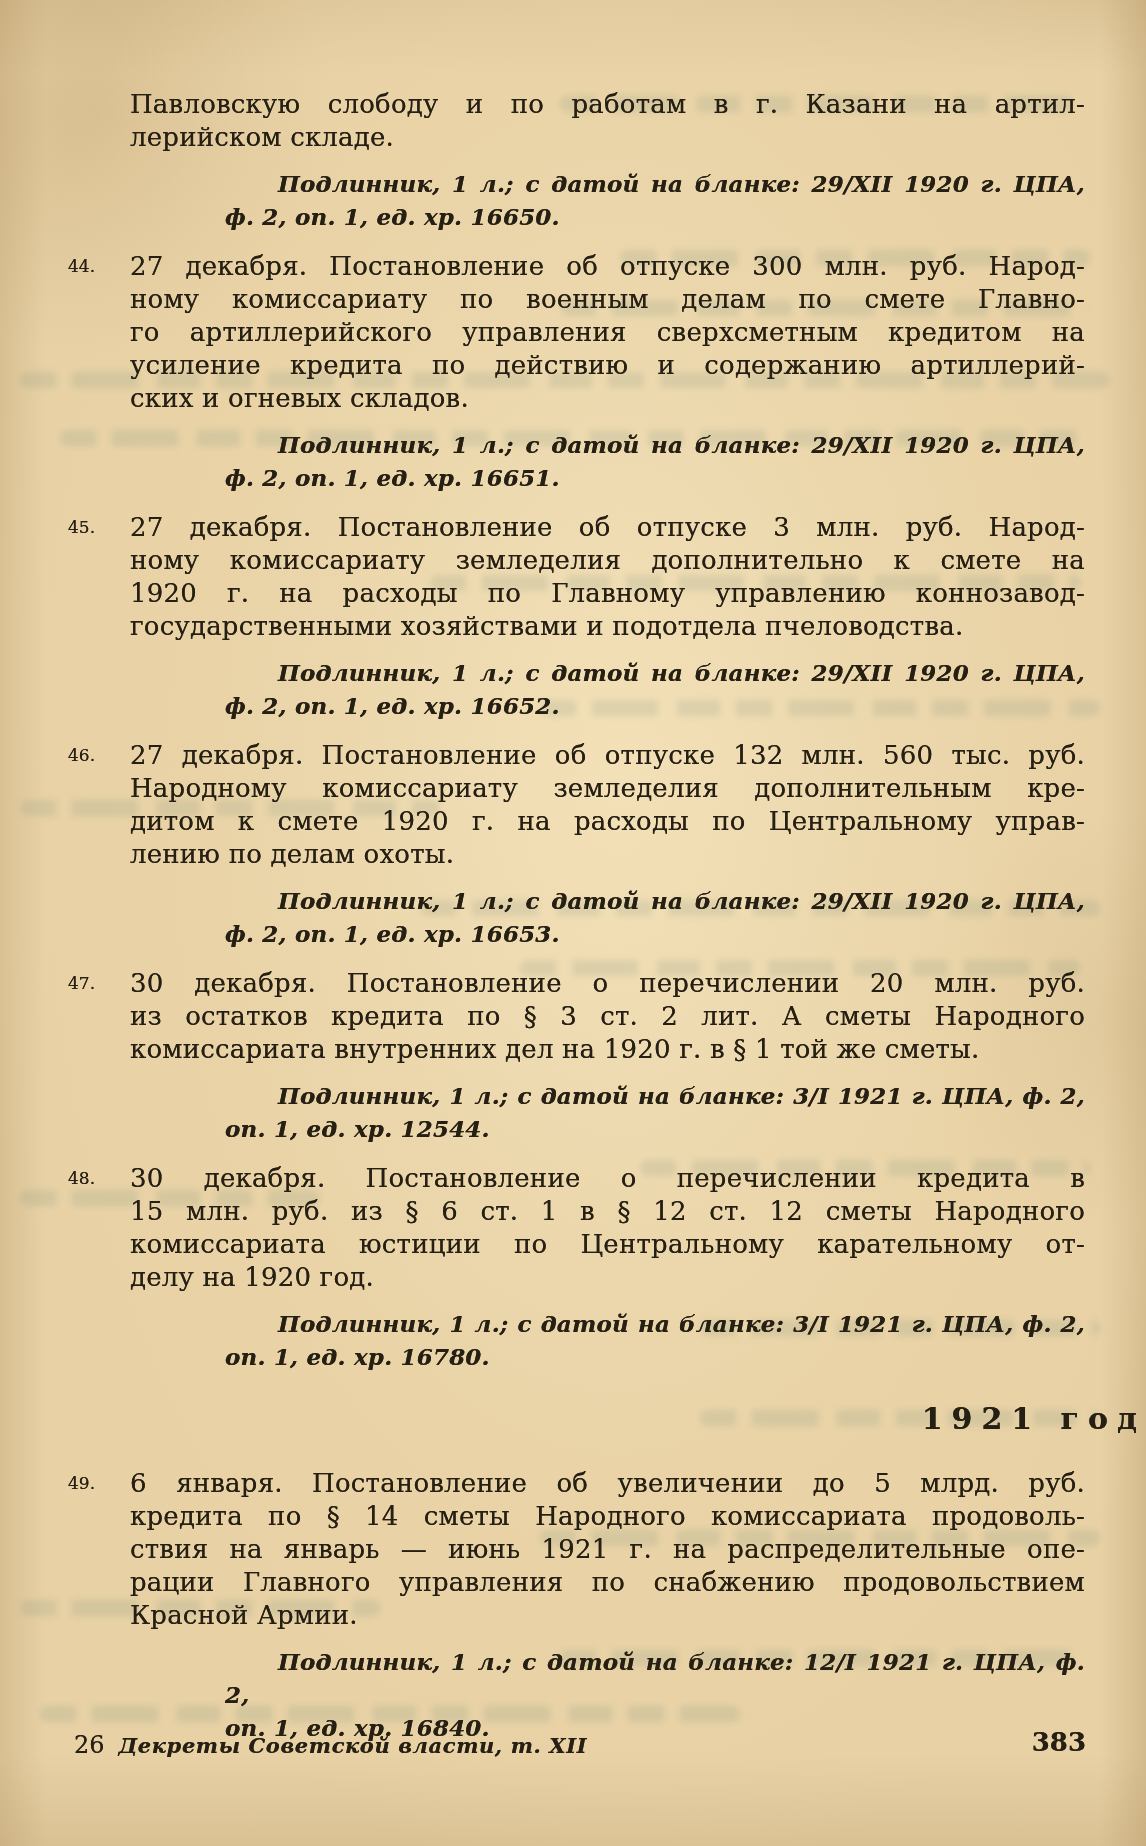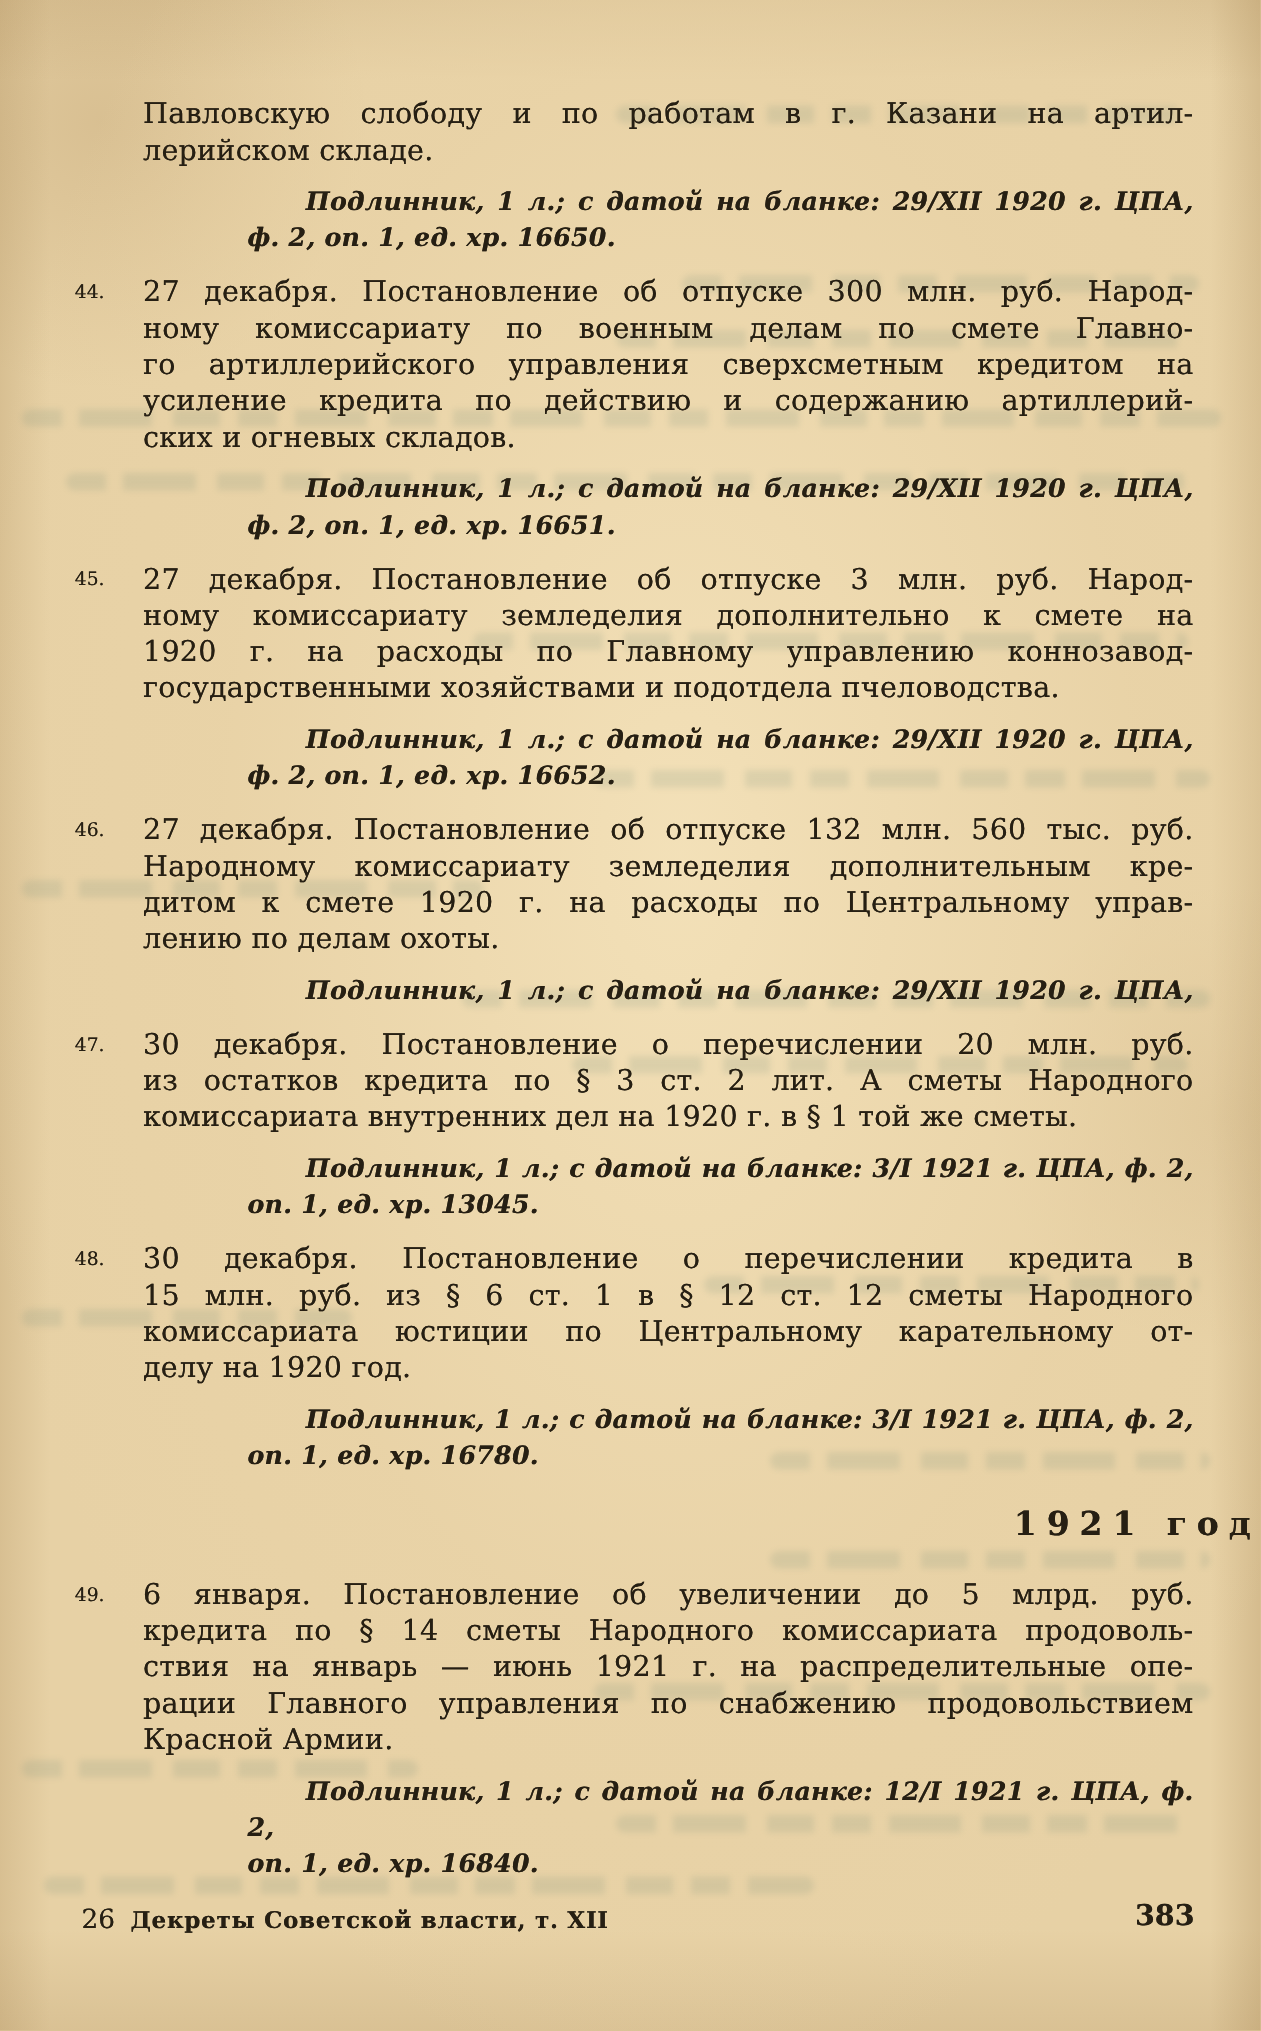--- a/index.html
+++ b/index.html
@@ -53,21 +53,21 @@
     font-size:30px;font-weight:bold;line-height:36px;
     letter-spacing:9px;
     text-shadow:0 0 .6px rgba(38,31,19,.85);
   }
   .footer-left{
     position:absolute;left:74px;top:1731px;
     display:flex;align-items:baseline;gap:14px;
     text-shadow:0 0 .5px rgba(38,31,19,.8);
   }
   .footer-sig{font-size:24px;}
-  .footer-title{font-size:21px;font-weight:bold;letter-spacing:.6px;}
+  .footer-title{font-size:21px;font-weight:bold;letter-spacing:.6px;font-style:italic;}
   .page-number{
     position:absolute;right:60px;top:1727px;
     font-size:26px;font-weight:bold;
     text-shadow:0 0 .5px rgba(38,31,19,.8);
   }
 </style>
 </head>
 <body>
 
 <div class="page">
@@ -131,32 +131,33 @@
         <article class="entry">
           <span class="entry-number">46.</span>
           <div>
             <div class="line jl">27 декабря. Постановление об отпуске 132 млн. 560 тыс. руб.</div>
             <div class="line jl">Народному комиссариату земледелия дополнительным кре-</div>
             <div class="line jl">дитом к смете 1920 г. на расходы по Центральному управ-</div>
             <div class="line">лению по делам охоты.</div>
           </div>
           <div class="citation">
             <div class="line cit-l1 jl">Подлинник, 1 л.; с датой на бланке: 29/XII 1920 г. ЦПА,</div>
+            <div class="line cit-l2">ф. 2, оп. 1, ед. хр. 16653.</div>
           </div>
         </article>
         <article class="entry">
           <span class="entry-number">47.</span>
           <div>
             <div class="line jl">30 декабря. Постановление о перечислении 20 млн. руб.</div>
             <div class="line jl">из остатков кредита по § 3 ст. 2 лит. А сметы Народного</div>
             <div class="line">комиссариата внутренних дел на 1920 г. в § 1 той же сметы.</div>
           </div>
           <div class="citation">
             <div class="line cit-l1 jl">Подлинник, 1 л.; с датой на бланке: 3/I 1921 г. ЦПА, ф. 2,</div>
-            <div class="line cit-l2">оп. 1, ед. хр. 13045.</div>
+            <div class="line cit-l2">оп. 1, ед. хр. 12544.</div>
           </div>
         </article>
         <article class="entry">
           <span class="entry-number">48.</span>
           <div>
             <div class="line jl">30 декабря. Постановление о перечислении кредита в</div>
             <div class="line jl">15 млн. руб. из § 6 ст. 1 в § 12 ст. 12 сметы Народного</div>
             <div class="line jl">комиссариата юстиции по Центральному карательному от-</div>
             <div class="line">делу на 1920 год.</div>
           </div>

